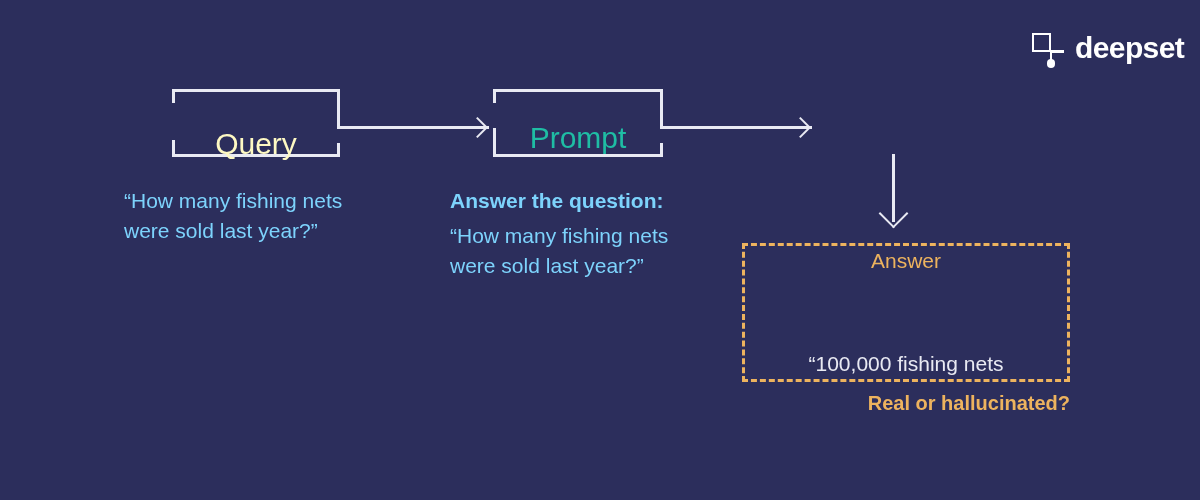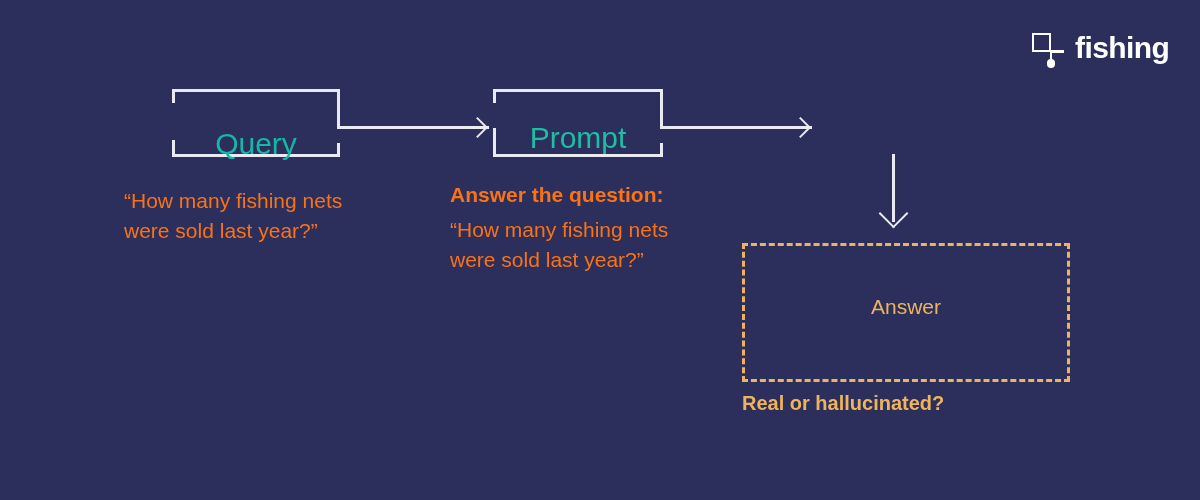--- a/index.html
+++ b/index.html
@@ -85,21 +85,21 @@
   }
   .node .label {
     position: absolute;
     inset: 0;
     display: flex;
     align-items: center;
     justify-content: center;
     font-size: 30px;
     line-height: 1;
   }
-  .node .label.white  { color: #14b8a6; margin-top: 41px; }
+  .node .label.white  { color: #fef9c3; margin-top: 41px; }
   .node .label.teal   { color: #1fbda4; margin-top: 29px; }
   .node .label.amber  { color: #edb35e; }
 
   
   .seg { position: absolute; background: #e9eaf3; }
 
   
   .conn { position: absolute; background: #e9eaf3; }
   
   .chev {
@@ -115,21 +115,21 @@
     width: 21px;
     height: 21px;
     border-right: 2.8px solid #e9eaf3;
     border-bottom: 2.8px solid #e9eaf3;
     transform: rotate(45deg);
   }
 
   
   .caption {
     position: absolute;
-    color: #f97316;
+    color: #7dd3fc;
     font-size: 21px;
     line-height: 1.42;
   }
   .caption .strong {
     font-weight: bold;
     display: block;
     margin-bottom: 5px;
   }
   .caption .line { display: block; }
 
@@ -137,21 +137,21 @@
   #answer-box {
     position: absolute;
     left: 742px;
     top: 243px;
     width: 328px;
     height: 139px;
     border: 3px dashed #edb35e;
     display: flex;
     flex-direction: column;
     align-items: center;
-    justify-content: center;
+    justify-content: space-between;
     padding-top: 4px;
   }
   #answer-title {
     color: #edb35e;
     font-size: 21px;
     line-height: 1;
     margin-bottom: 16px;
   }
   #answer-text {
     color: #e9eaf3;
@@ -159,40 +159,40 @@
     line-height: 1.45;
     text-align: center;
   }
   #answer-text .line { display: block; }
 
   #hallucinated-note {
     position: absolute;
     left: 742px;
     top: 393px;
     width: 328px;
-    text-align: left;
+    text-align: right;
     color: #edb35e;
     font-size: 20px;
     font-weight: bold;
     line-height: 1;
   }
 </style>
 </head>
 <body>
 
 <div id="stage">
 
   <div id="logo">
     <div id="logo-mark">
       <div class="sq"></div>
       <div class="harm"></div>
       <div class="varm"></div>
       <div class="dot"></div>
     </div>
-    <div id="logo-text">fishing</div>
+    <div id="logo-text">deepset</div>
   </div>
 
   <div class="node" id="node-query" style="left:172px; top:89px; width:168px;">
 
     <div class="seg" style="left:0;    top:0;    width:3px;  height:14px;"></div>
     <div class="seg" style="left:0;    top:0;    width:168px;height:3px;"></div>
 
     <div class="seg" style="left:0;    top:51px; width:3px;  height:17px;"></div>
 
     <div class="seg" style="left:0;    top:65px; width:168px;height:3px;"></div>
@@ -221,27 +221,28 @@
 
 
   <div class="conn" style="left:892px; top:154px; width:3px; height:68px;"></div>
   <div class="chev-down" style="left:883px; top:203px;"></div>
 
   <div class="caption" id="caption-query" style="left:124px; top:186px; width:300px;">
     <span class="line">“How many fishing nets</span>
     <span class="line">were sold last year?”</span>
   </div>
 
-  <div class="caption" id="caption-prompt" style="left:450px; top:180px; width:300px;">
+  <div class="caption" id="caption-prompt" style="left:450px; top:186px; width:300px;">
     <span class="strong">Answer the question:</span>
     <span class="line">“How many fishing nets</span>
     <span class="line">were sold last year?”</span>
   </div>
 
   <div id="answer-box">
     <div id="answer-title">Answer</div>
     <div id="answer-text">
+      <span class="line">“100,000 fishing nets</span>
     </div>
   </div>
 
   <div id="hallucinated-note">Real or hallucinated?</div>
 
 </div>
 
 </body></html>

